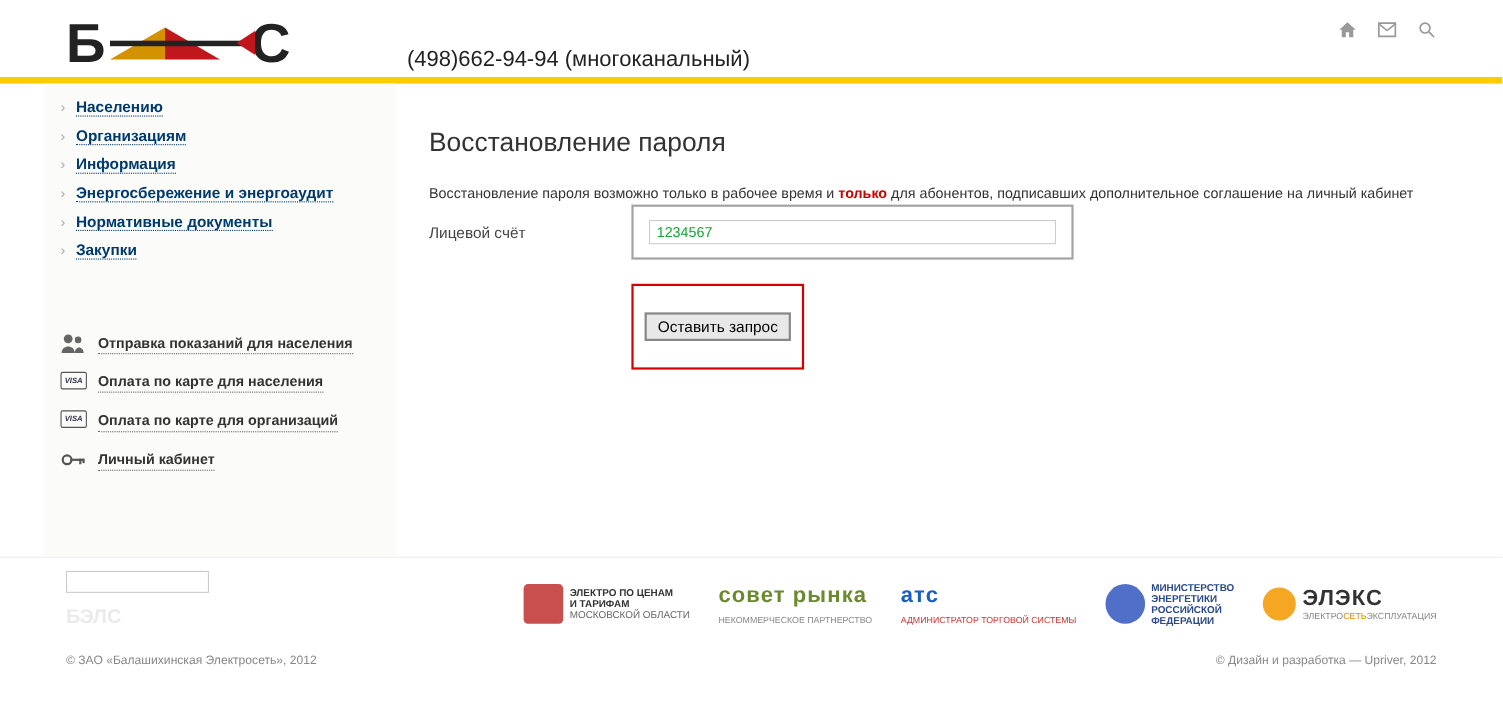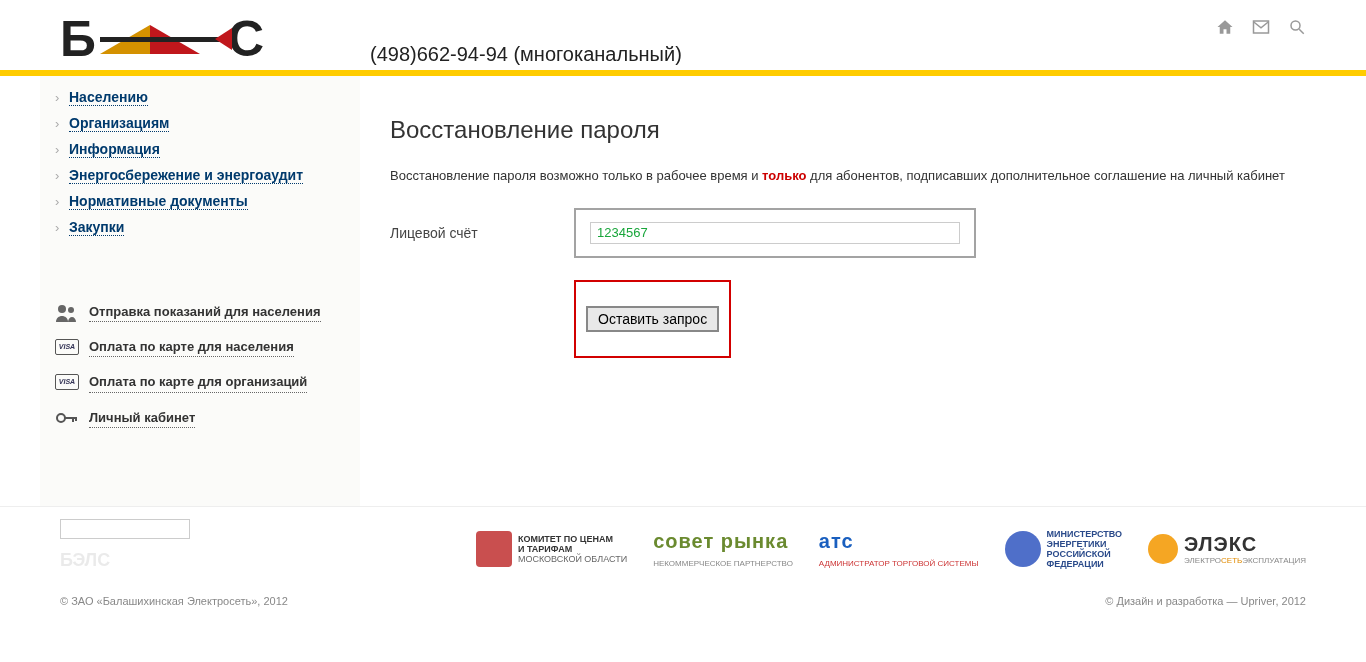--- a/index.html
+++ b/index.html
@@ -58,21 +58,21 @@
     color: #003a6d;
     font-weight: bold;
     font-size: 14px;
     text-decoration: none;
     border-bottom: 1px dotted #003a6d;
   }
   .service-links {
     list-style: none; margin-top: 55px;
   }
   .service-links li {
-    display: flex; align-items: center; gap: 10px;
+    display: flex; align-items: flex-start; gap: 10px;
     padding: 8px 0;
   }
   .service-links a {
     color: #333; font-size: 13px; text-decoration: none;
     border-bottom: 1px dotted #666;
     font-weight: bold;
     line-height: 1.4;
   }
   .service-links .if { width: 24px; height: 18px; flex: 0 0 24px; }
   .if-people { fill: #666; }
@@ -80,21 +80,21 @@
   .if-key { }
   
   .content {
     flex: 1;
     padding: 40px 20px 20px 30px;
   }
   h1.page-title {
     font-size: 24px; font-weight: normal; color: #333;
     margin-bottom: 22px;
   }
-  .intro { font-size: 13px; line-height: 1.5; color: #333; margin-bottom: 22px; }
+  .intro { font-size: 13px; line-height: 1.5; color: #333; }
   .intro .highlight { color: #cc0000; font-weight: bold; }
   .form-row {
     display: flex; align-items: center; gap: 14px;
   }
   .form-label { width: 170px; font-size: 14px; color: #444; }
   .red-frame {
     border: 2px solid #a3a3a3;
     padding: 12px 14px;
     display: inline-block;
   }
@@ -270,21 +270,21 @@
       <input type="text" class="search-box" style="">
       <div class="mini-logo">
         <svg viewBox="0 0 58 22">
             <text x="0" y="17" font-size="18" font-weight="900" fill="#bbb">БЭЛС</text>
           </svg>
       </div>
     </div>
     <div class="p-logo">
       <div class="emblem red"></div>
       <div>
-        <div style="font-weight:bold;color:#333;">КОМИТЕТ ПО ЦЕНАМ</div>
+        <div style="font-weight:bold;color:#333;">ЭЛЕКТРО ПО ЦЕНАМ</div>
         <div style="font-weight:bold;color:#333;">И ТАРИФАМ</div>
         <div>МОСКОВСКОЙ ОБЛАСТИ</div>
       </div>
     </div>
     <div class="p-logo" style="flex-direction:column;align-items:flex-start;justify-content:flex-end;">
       <span class="big" style="color:#6a8a2f;">совет рынка</span>
       <span class="sub">НЕКОММЕРЧЕСКОЕ ПАРТНЕРСТВО</span>
     </div>
     <div class="p-logo" style="flex-direction:column;align-items:flex-start;">
       <span class="big" style="color:#1a5fbf;">атс</span>

